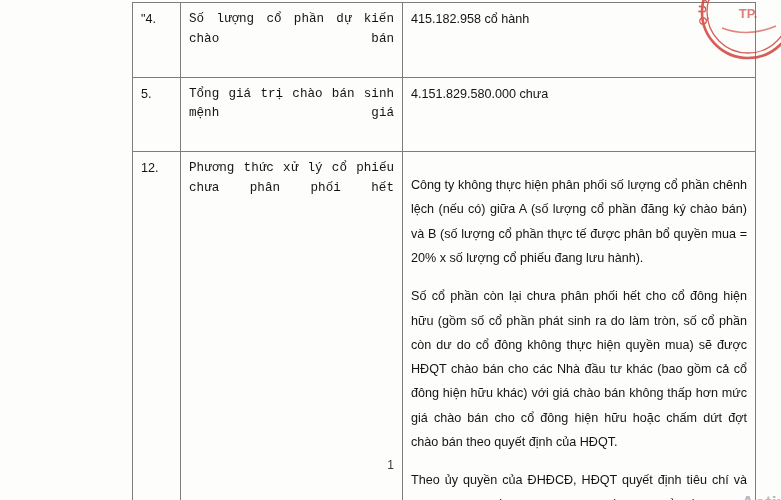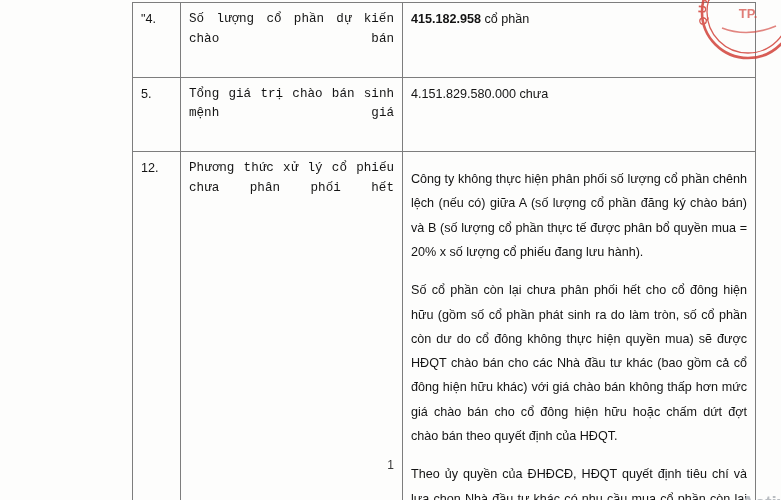--- a/index.html
+++ b/index.html
@@ -60,25 +60,25 @@
   .justify-block {
     text-align: justify;
     text-justify: inter-word;
   }
   .justify-block:after {
     content: "";
     display: inline-block;
     width: 100%;
   }
 
-  .val-strong { font-weight: bold; }
+  .val-strong { font-weight: normal; }
 
   
   .para {
-    margin: 8px 0 14px 0;
+    margin: 14px 0 14px 0;
     text-align: justify;
     text-justify: inter-word;
     line-height: 1.93;
     font-size: 12.6px;
   }
   .para:last-child { margin-bottom: 4px; }
 
   
   tr.row-tall td { height: 318px; }
 
@@ -148,21 +148,21 @@
 
   <table id="doc-table">
     <tbody>
 
       <tr>
         <td class="col-num">"4.</td>
         <td class="col-label">
           <span class="justify-block">Số lượng cổ phần dự kiến chào bán</span>
         </td>
         <td class="col-value">
-          <span class="val-strong">415.182.958</span><span> cổ phần</span>
+          <span class="val-strong">415.182.958</span><span> cổ hành</span>
         </td>
       </tr>
 
       <tr>
         <td class="col-num">5.</td>
         <td class="col-label">
           <span class="justify-block">Tổng giá trị chào bán sinh mệnh giá</span>
         </td>
         <td class="col-value">4.151.829.580.000 chưa</td>
       </tr>

